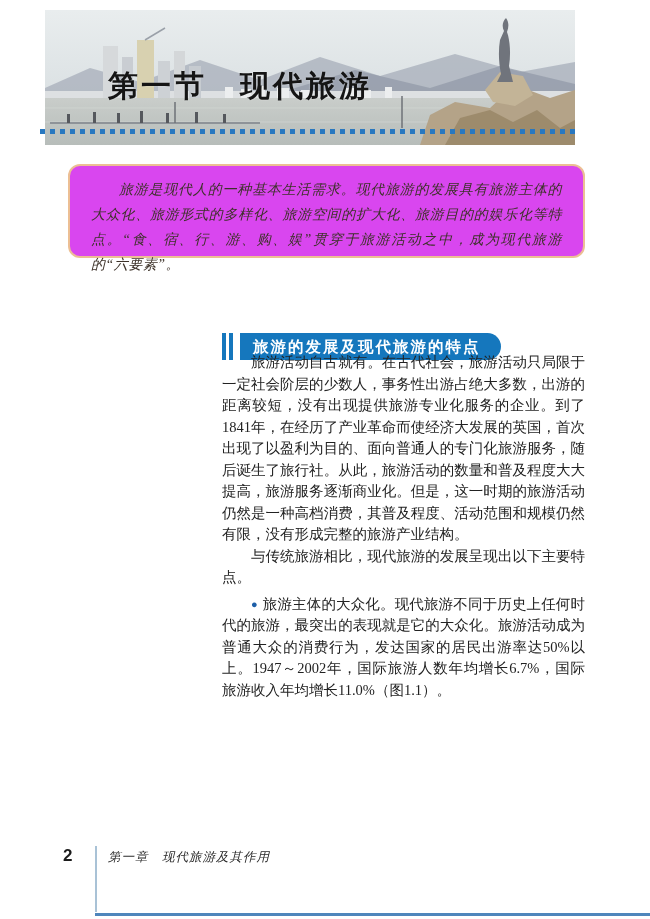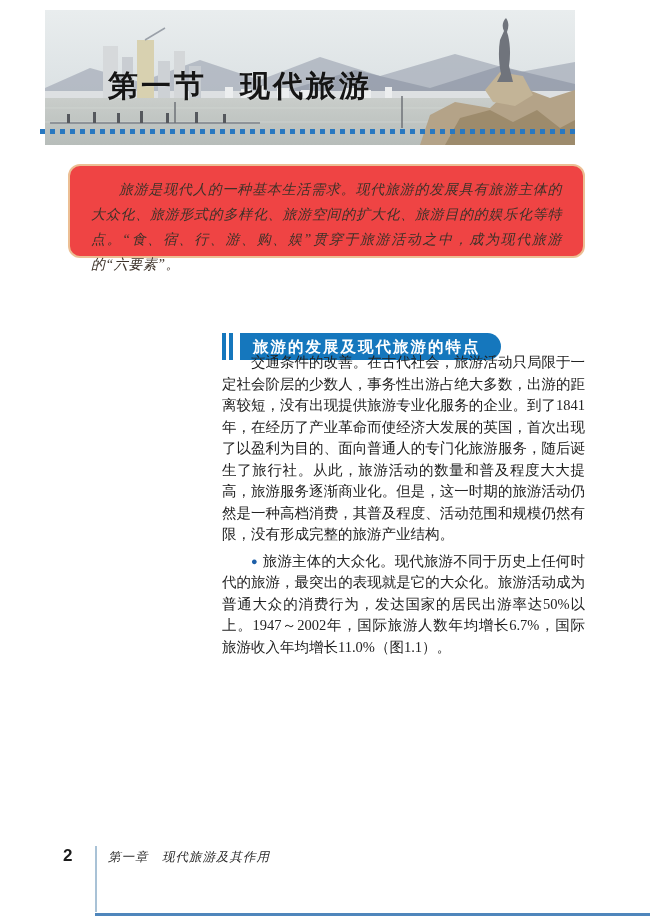--- a/index.html
+++ b/index.html
@@ -23,21 +23,21 @@
     text-shadow:0 0 2px rgba(255,255,255,.45);
   }
   .dotted-divider {
     position:absolute; left:40px; top:129px; width:537px; height:5px;
     background:repeating-linear-gradient(90deg,#2878c0 0,#2878c0 5px,transparent 5px,transparent 10px);
   }
 
   
   .intro-box {
     position:absolute; left:68px; top:164px; width:517px; height:94px;
-    background:#ef4444; border:2px solid #ecbf94; border-radius:12px;
+    background:#d946ef; border:2px solid #ecbf94; border-radius:12px;
     padding:11px 21px 0 21px;
   }
   .intro-text {
     margin:0; font-style:italic; font-size:14px; line-height:25px;
     color:#3d3229; text-indent:2em; text-align:justify; letter-spacing:.5px;
   }
 
   
   .main-col { position:absolute; left:222px; top:333px; width:363px; }
   .heading-row { display:flex; align-items:stretch; height:14px; margin-bottom:5px; }
@@ -149,21 +149,22 @@
     <p class="intro-text">旅游是现代人的一种基本生活需求。现代旅游的发展具有旅游主体的大众化、旅游形式的多样化、旅游空间的扩大化、旅游目的的娱乐化等特点。“食、宿、行、游、购、娱”贯穿于旅游活动之中，成为现代旅游的“六要素”。</p>
   </div>
 
   <div class="main-col">
     <div class="heading-row">
       <span class="hbar"></span>
       <span class="hbar"></span>
       <span class="heading-pill">旅游的发展及现代旅游的特点</span>
     </div>
     <div class="body-text">
-      <p>交通条件的改善。在古代社会，旅游活动只局限于一定社会阶层的少数人，事务性出游占绝大多数，出游的距离较短，没有出现提供旅游专业化服务的企业。到了1841年，在经历了产业革命而使经济大发展的英国，首次出现了以盈利为目的、面向普通人的专门化旅游服务，随后诞生了旅行社。从此，旅游活动的数量和普及程度大大提高，旅游服务逐渐商业化。但是，这一时期的旅游活动仍然是一种高档消费，其普及程度、活动范围和规模仍然有限，没有形成完整的旅游产业结构。</p>
+      <p>旅游活动自古就有。在古代社会，旅游活动只局限于一定社会阶层的少数人，事务性出游占绝大多数，出游的距离较短，没有出现提供旅游专业化服务的企业。到了1841年，在经历了产业革命而使经济大发展的英国，首次出现了以盈利为目的、面向普通人的专门化旅游服务，随后诞生了旅行社。从此，旅游活动的数量和普及程度大大提高，旅游服务逐渐商业化。但是，这一时期的旅游活动仍然是一种高档消费，其普及程度、活动范围和规模仍然有限，没有形成完整的旅游产业结构。</p>
+      <p>与传统旅游相比，现代旅游的发展呈现出以下主要特点。</p>
       <p class="bullet-para"><span class="bullet">●</span><span>旅游主体的大众化。现代旅游不同于历史上任何时代的旅游，最突出的表现就是它的大众化。旅游活动成为普通大众的消费行为，发达国家的居民出游率达50%以上。1947～2002年，国际旅游人数年均增长6.7%，国际旅游收入年均增长11.0%（图1.1）。</span></p>
     </div>
   </div>
 
   <div class="footer">
     <span class="page-num">2</span>
     <span class="footer-rule"></span>
     <span class="chapter">第一章　现代旅游及其作用</span>
   </div>
   <div class="bottom-rule"></div>

